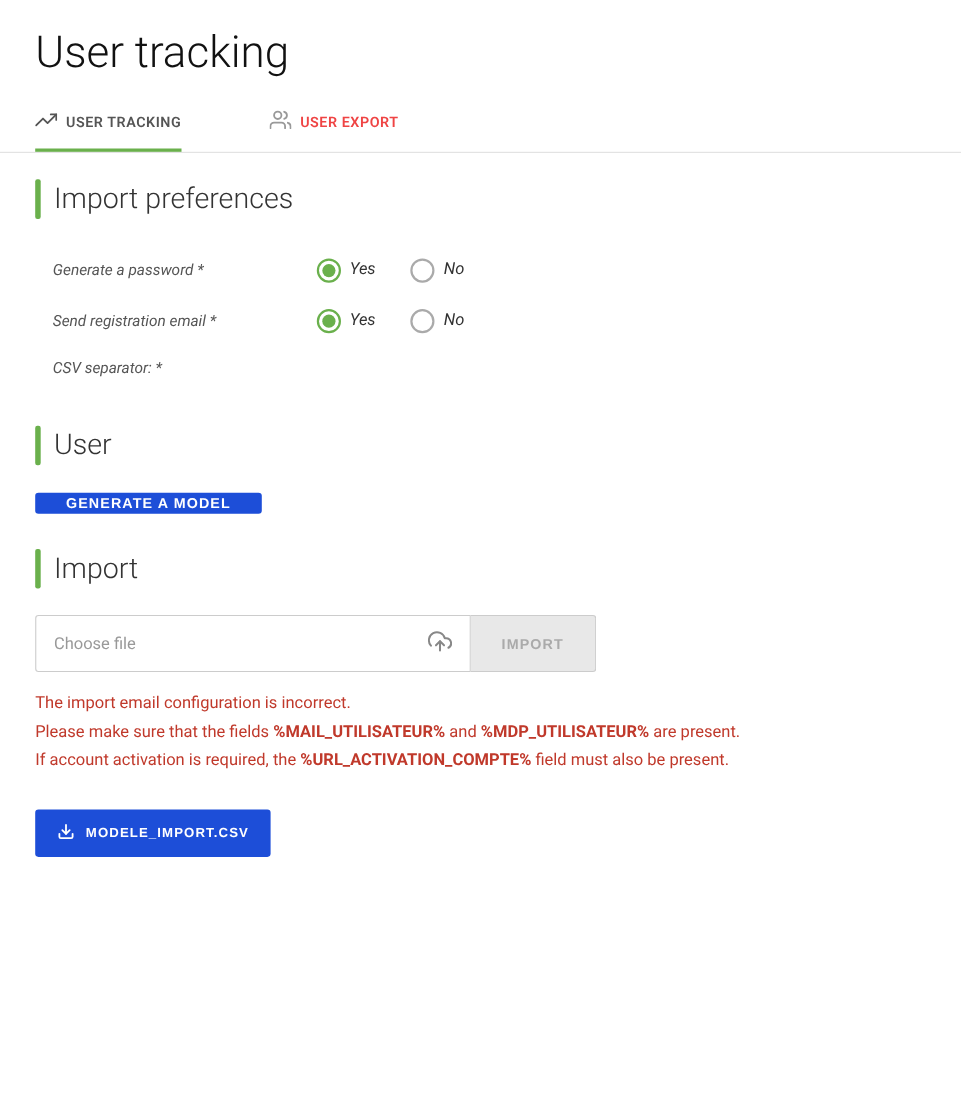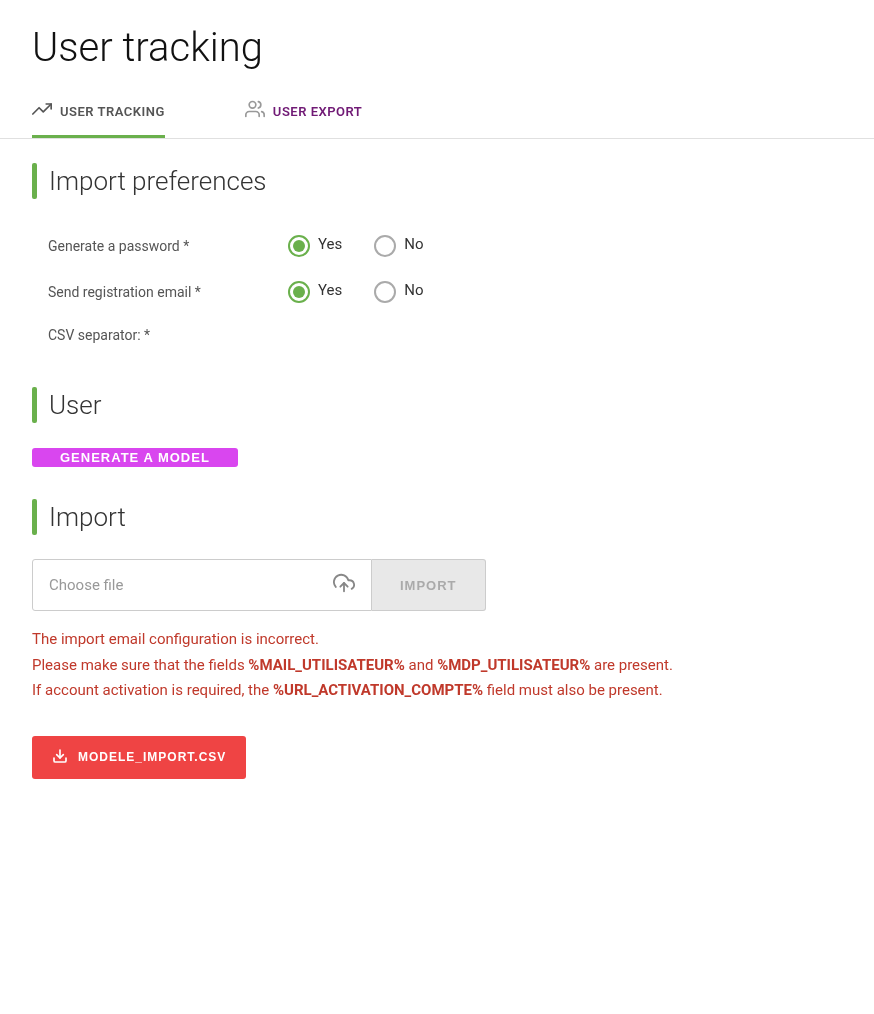--- a/index.html
+++ b/index.html
@@ -27,21 +27,21 @@
     }
 
     .tab-item {
       display: flex;
       align-items: center;
       gap: 8px;
       padding: 12px 0;
       font-size: 13px;
       font-weight: 600;
       letter-spacing: 0.5px;
-      color: #701a75;
+      color: #ef4444;
       cursor: pointer;
       border-bottom: 3px solid transparent;
       text-decoration: none;
     }
 
     .tab-item.active {
       color: #555;
       border-bottom: 3px solid #6ab04c;
     }
 
@@ -75,20 +75,21 @@
       font-size: 26px;
       font-weight: 300;
       color: #333;
     }
 
     .form-row {
       display: flex;
       align-items: center;
       padding: 12px 16px;
       gap: 40px;
+      font-style: italic;
     }
 
     .form-label {
       font-size: 14px;
       color: #555;
       min-width: 200px;
     }
 
     .radio-group {
       display: flex;
@@ -121,21 +122,21 @@
       height: 12px;
       border-radius: 50%;
       background: #6ab04c;
     }
 
     .radio-circle.unchecked {
       border-color: #aaa;
     }
 
     .btn-green {
-      background: #d946ef;
+      background: #1d4ed8;
       color: #fff;
       border: none;
       padding: 2px 28px;
       font-size: 13px;
       font-weight: 700;
       letter-spacing: 1px;
       cursor: pointer;
       border-radius: 3px;
       text-transform: uppercase;
     }
@@ -147,21 +148,21 @@
       margin-bottom: 16px;
     }
 
     .file-input-box {
       border: 1px solid #ccc;
       border-radius: 3px 0 0 3px;
       padding: 0 16px;
       display: flex;
       align-items: center;
       justify-content: space-between;
-      width: 340px;
+      width: 396px;
       height: 52px;
       background: #fff;
     }
 
     .file-input-text {
       font-size: 15px;
       color: #999;
     }
 
     .upload-icon {
@@ -191,21 +192,21 @@
 
     .error-block strong {
       font-weight: 700;
       color: #c0392b;
     }
 
     .download-icon-btn {
       display: inline-flex;
       align-items: center;
       gap: 10px;
-      background: #ef4444;
+      background: #1d4ed8;
       color: #fff;
       border: none;
       padding: 12px 20px;
       font-size: 12px;
       font-weight: 700;
       letter-spacing: 1px;
       cursor: pointer;
       border-radius: 3px;
       text-transform: uppercase;
     }

